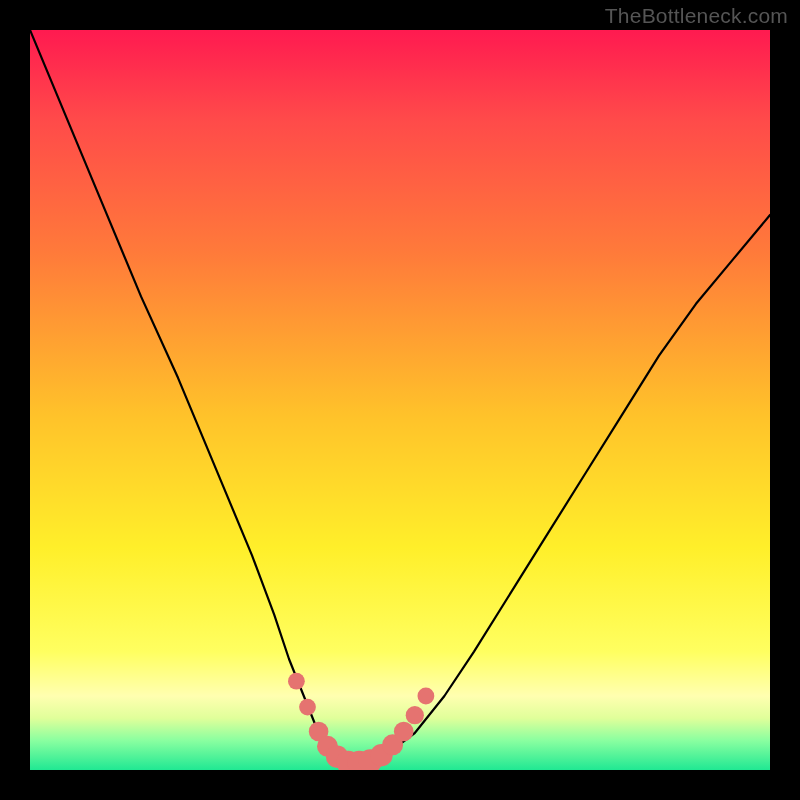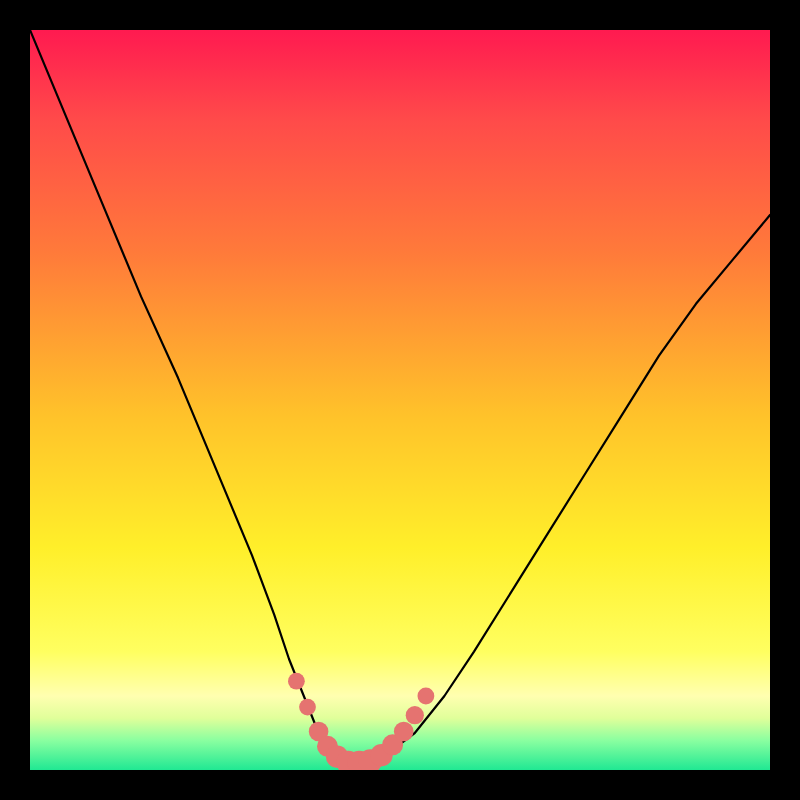--- a/index.html
+++ b/index.html
@@ -53,20 +53,21 @@
     letter-spacing: 0.2px;
     font-weight: 400;
     user-select: none;
   }
 </style>
 </head>
 <body>
 
 <div class="frame">
 
+  <div class="watermark">TheBottleneck.com</div>
 
   <div class="plot-area">
     <svg viewBox="0 0 740 740" preserveAspectRatio="none">
       <path id="curve-path" fill="none" stroke="#000000" stroke-width="2.2" stroke-linecap="round" stroke-linejoin="round" d="M0.0 0.0 L37.0 88.8 L74.0 177.6 L111.0 266.4 L148.0 347.8 L185.0 436.6 L222.0 525.4 L244.2 584.6 L259.0 629.0 L273.8 666.0 L288.6 703.0 L303.4 725.2 L318.2 732.6 L333.0 732.6 L355.2 725.2 L384.8 703.0 L414.4 666.0 L444.0 621.6 L481.0 562.4 L518.0 503.2 L555.0 444.0 L592.0 384.8 L629.0 325.6 L666.0 273.8 L703.0 229.4 L740.0 185.0"></path>
       <g id="marker-group">
           <circle cx="266.4" cy="651.2" r="8.4" fill="#e57370"></circle>
           <circle cx="277.5" cy="677.1" r="8.4" fill="#e57370"></circle>
           <circle cx="288.6" cy="701.5" r="9.8" fill="#e57370"></circle>
           <circle cx="297.5" cy="716.3" r="10.5" fill="#e57370"></circle>
           <circle cx="307.1" cy="726.7" r="11.2" fill="#e57370"></circle>

